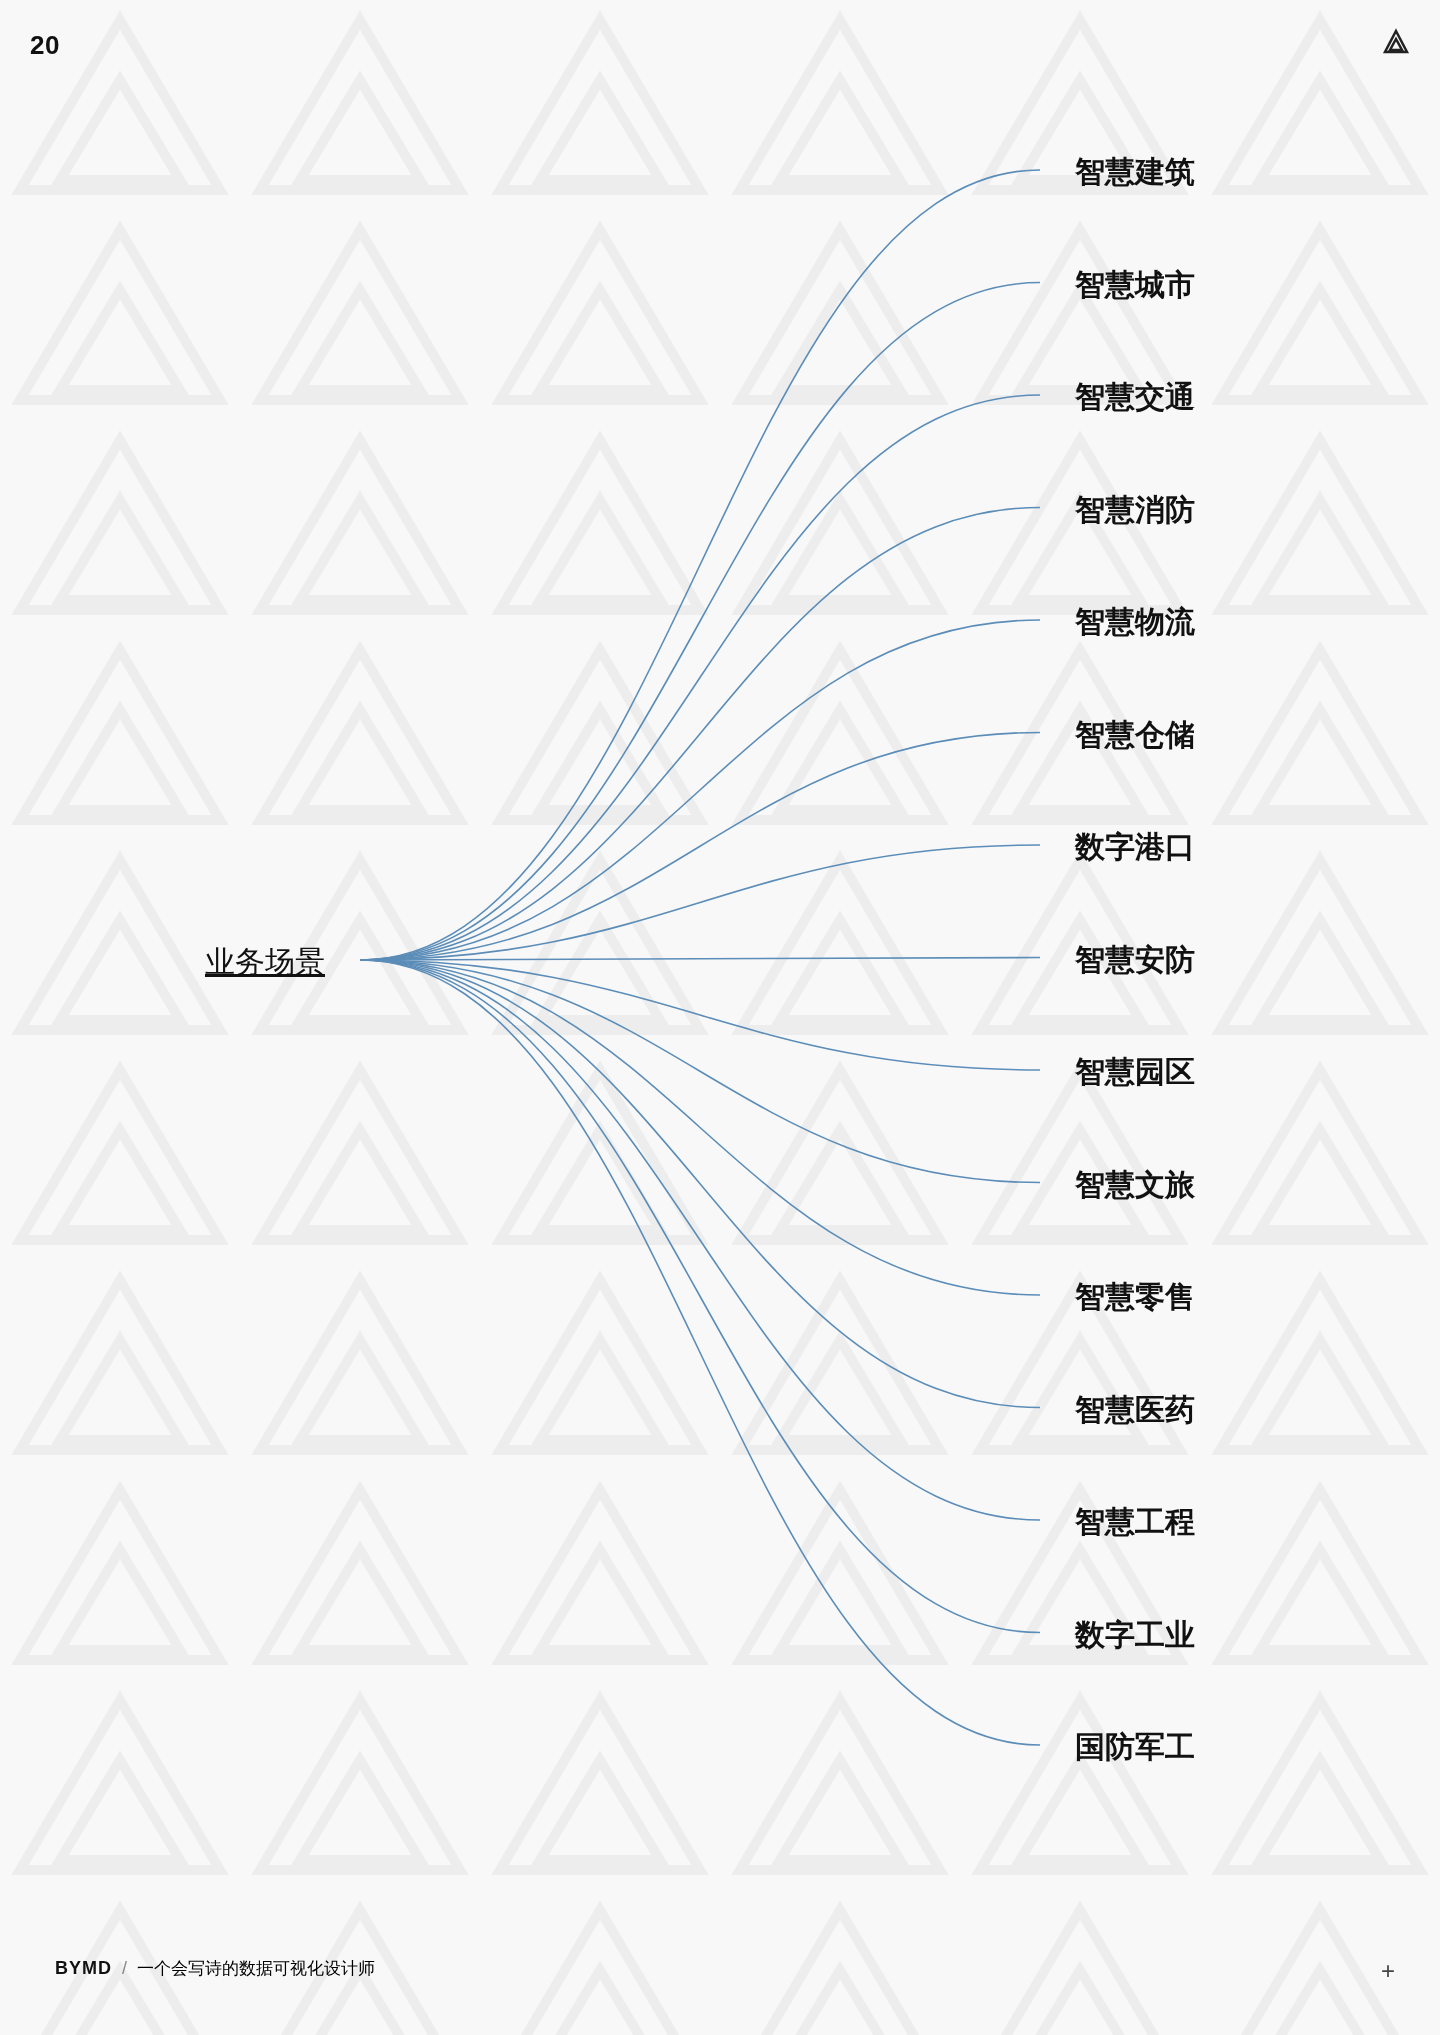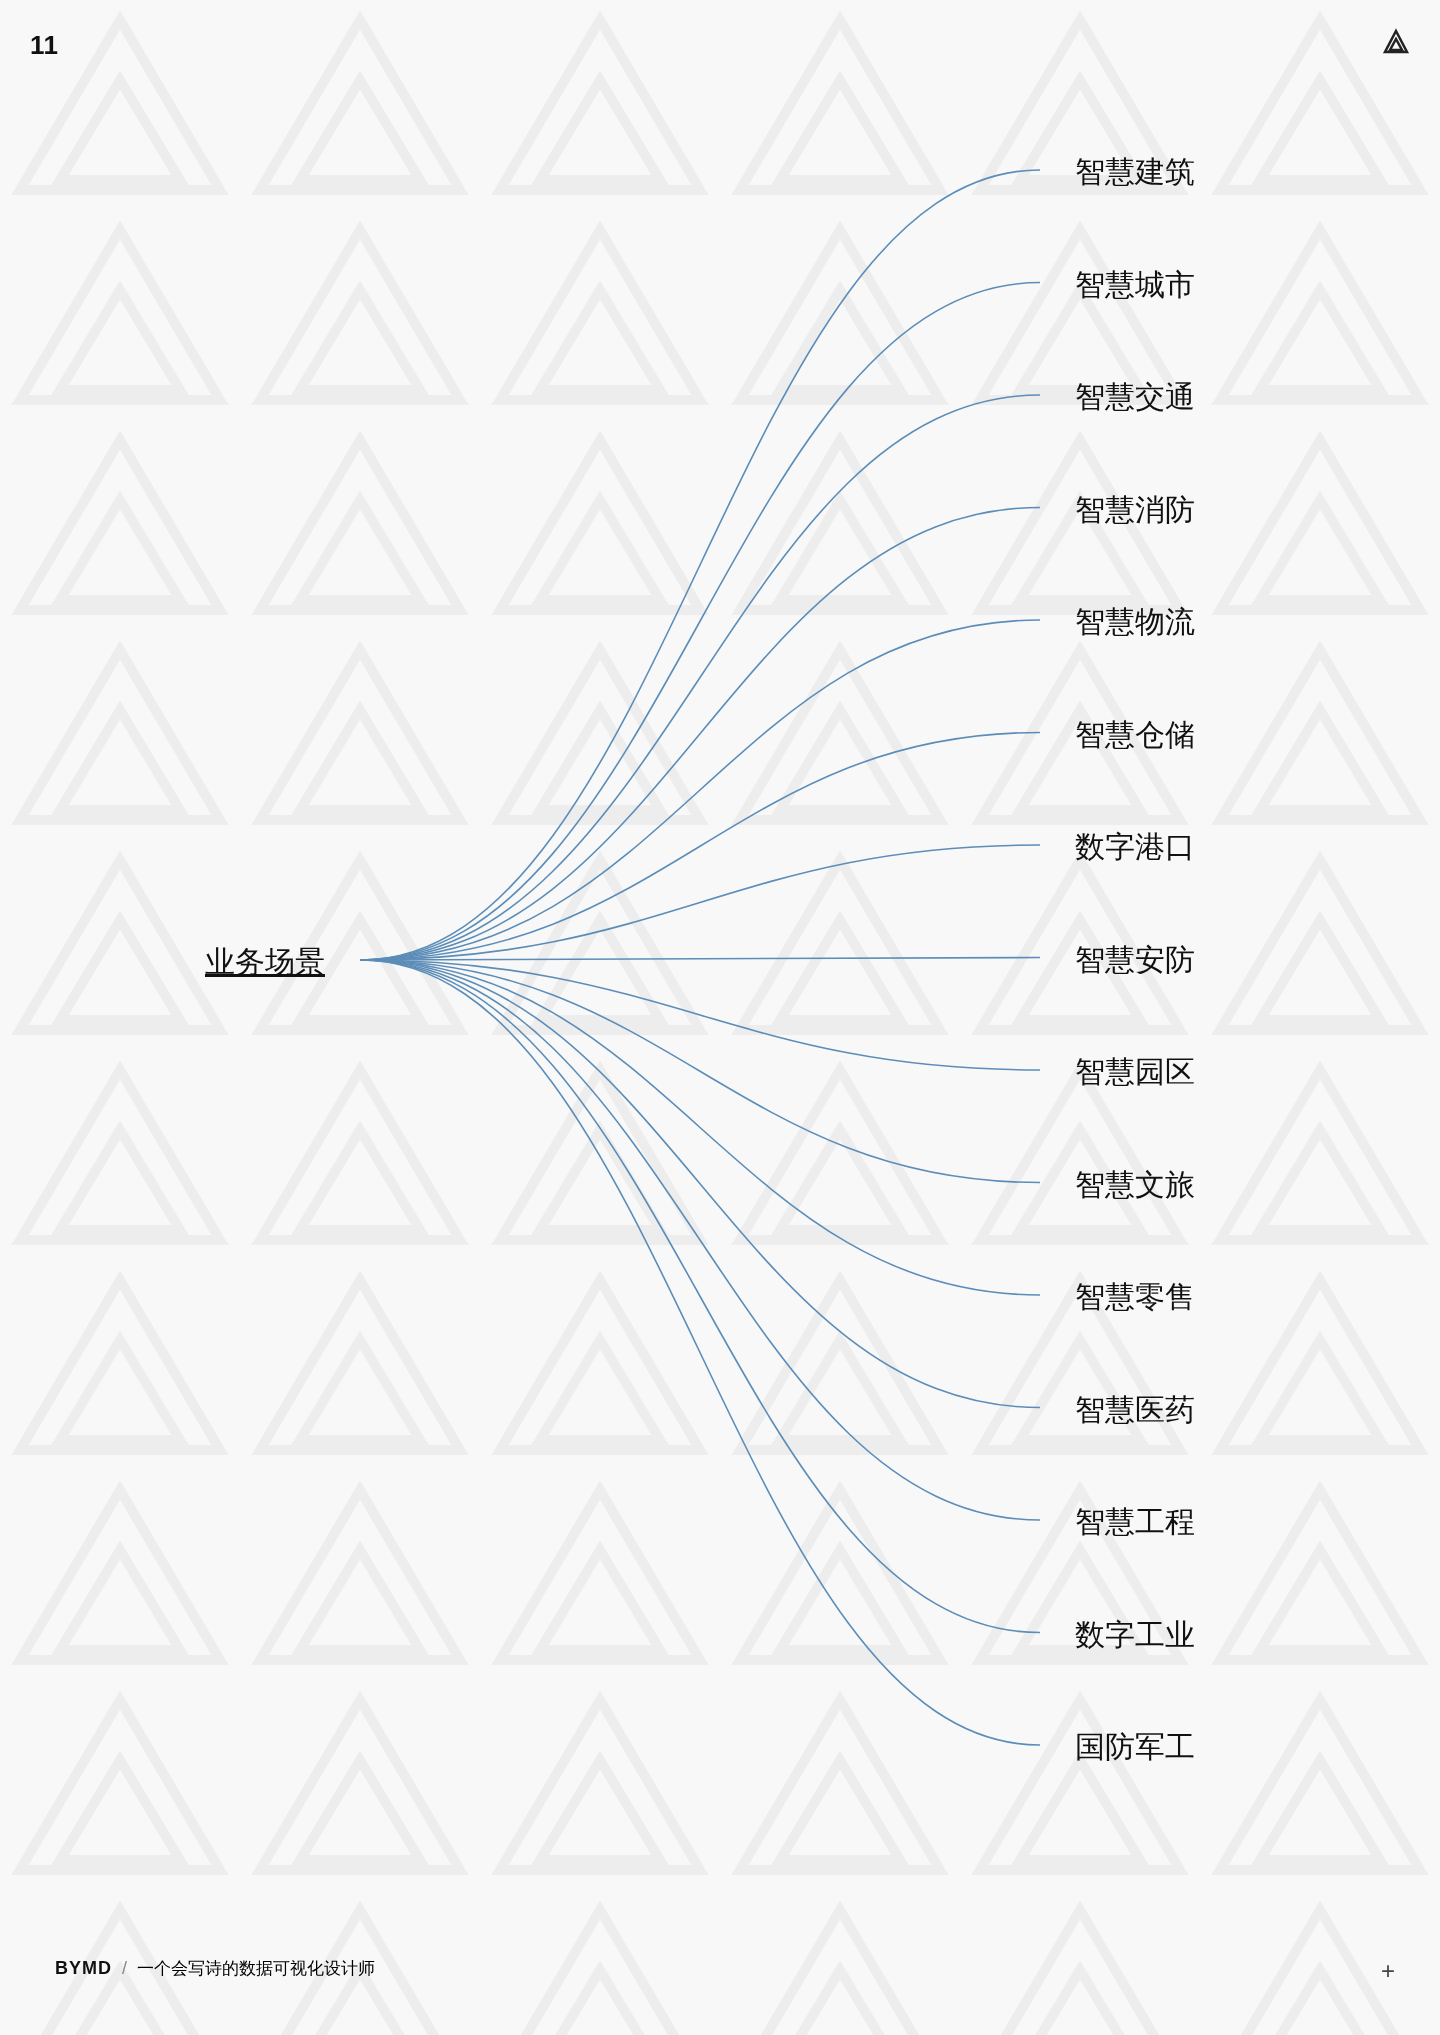--- a/index.html
+++ b/index.html
@@ -51,21 +51,21 @@
     font-size: 30px;
     font-weight: 400;
     color: #111;
     white-space: nowrap;
     text-decoration: underline;
   }
 
   .leaf-label {
     position: absolute;
     font-size: 30px;
-    font-weight: 400;
+    font-weight: 700;
     color: #111;
     white-space: nowrap;
   }
 
   .edge {
     fill: none;
     stroke: #5b8db8;
     stroke-width: 1.6;
   }
 
@@ -106,21 +106,21 @@
 
 <svg class="bg-pattern" width="1440" height="2035">
   <defs>
     <pattern id="tri" width="240" height="210" patternUnits="userSpaceOnUse">
       <path d="M120 20 L220 190 L20 190 Z M120 80 L180 180 L60 180 Z" fill="none" stroke="#000" stroke-width="10"></path>
     </pattern>
   </defs>
   <rect width="1440" height="2035" fill="url(#tri)"></rect>
 </svg>
 
-<div class="page-number">11</div>
+<div class="page-number">20</div>
 
 <svg class="logo-mark" width="28" height="28" viewBox="0 0 28 28">
   <path d="M14 3 L25 24 L3 24 Z" fill="none" stroke="#222" stroke-width="2.5"></path>
   <path d="M14 11 L20 22 L8 22 Z" fill="none" stroke="#222" stroke-width="2.5"></path>
 </svg>
 
 <div class="diagram" id="diagram">
   <svg id="edges" width="1440" height="1820">
       <g>
         <path class="edge" d="M 360 880 C 666 880, 734 90, 1040 90"></path>

